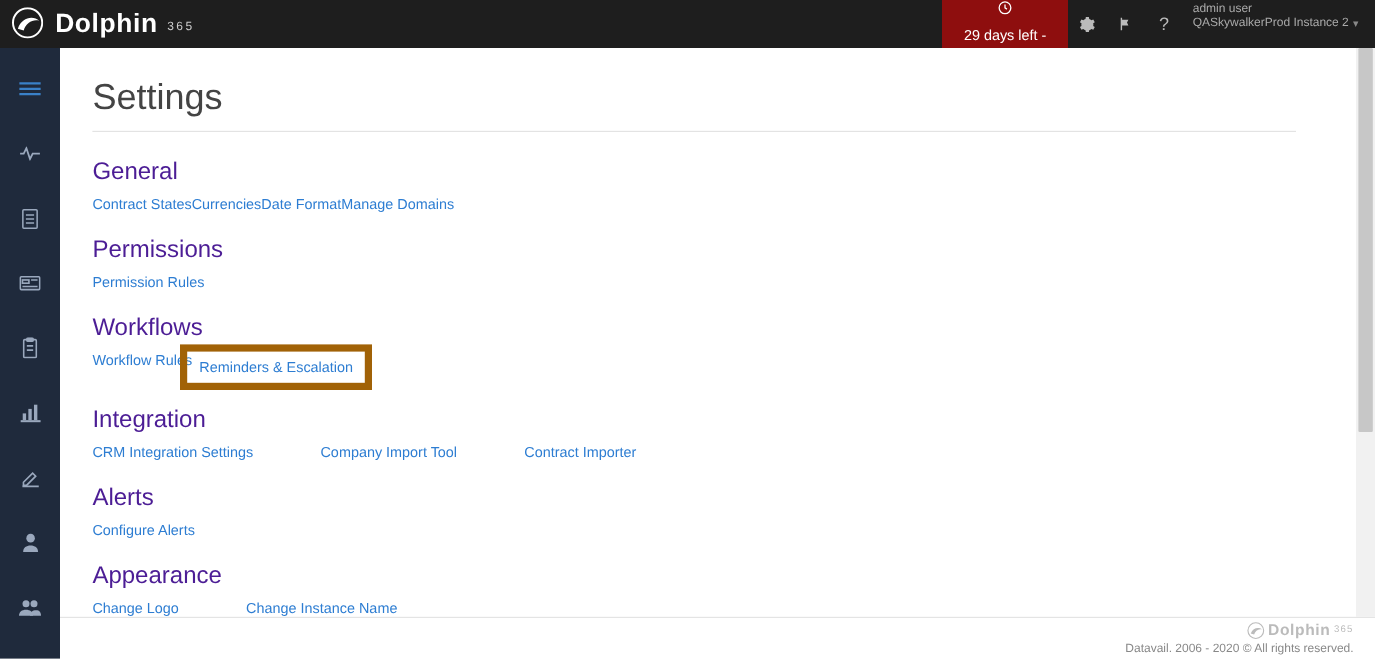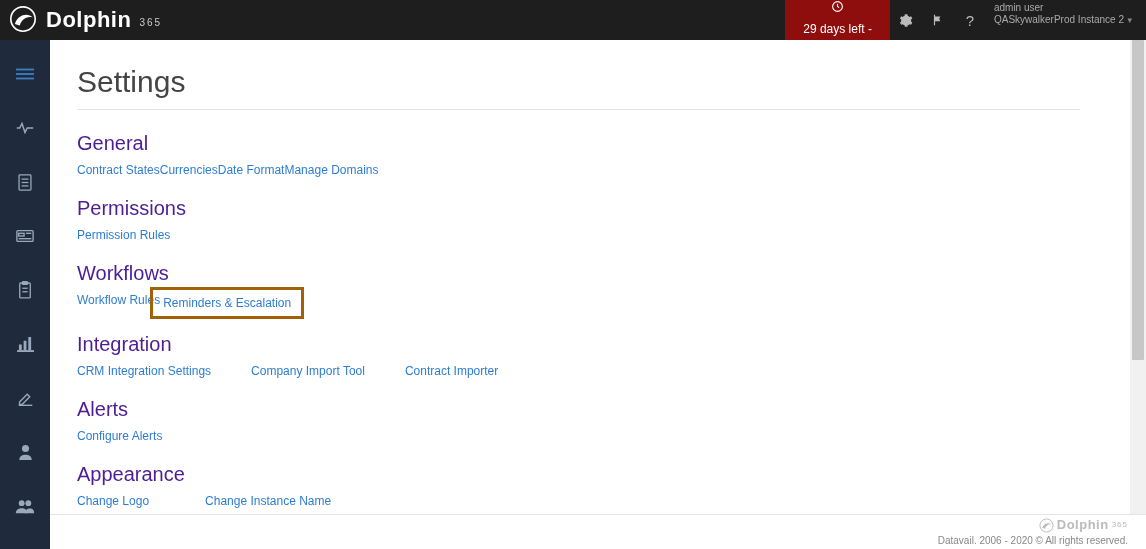--- a/index.html
+++ b/index.html
@@ -144,21 +144,21 @@
   .section h2{
     font-family:"Segoe UI Light","Segoe UI",sans-serif;
     font-weight:300;
     font-size:20px;
     color:#4c1d95;
     margin-bottom:8px;
   }
   .links{display:flex;flex-wrap:wrap;font-size:12px;}
   .links a{color:#2d7dd2;text-decoration:none;cursor:pointer;}
   .highlight-box{
-    border:3px solid #a16207;
+    border:6px solid #a16207;
     padding:6px 10px;
     margin-left:-10px;
     margin-top:-6px;
     margin-bottom:-6px;
     display:inline-block;
   }
 
   
   .scroll-track{
     position:absolute;
@@ -335,21 +335,21 @@
     <div class="links">
       <a>Workflow Rules</a>
       <span class="highlight-box">
         <a>Reminders &amp; Escalation</a>
       </span>
     </div>
   </div>
 
   <div class="section">
     <h2>Integration</h2>
-    <div class="links" style="gap:40px;">
+    <div class="links" style="gap:56px;">
       <a>CRM Integration Settings</a>
       <a>Company Import Tool</a>
       <a>Contract Importer</a>
     </div>
   </div>
 
   <div class="section">
     <h2>Alerts</h2>
     <div class="links">
       <a>Configure Alerts</a>

